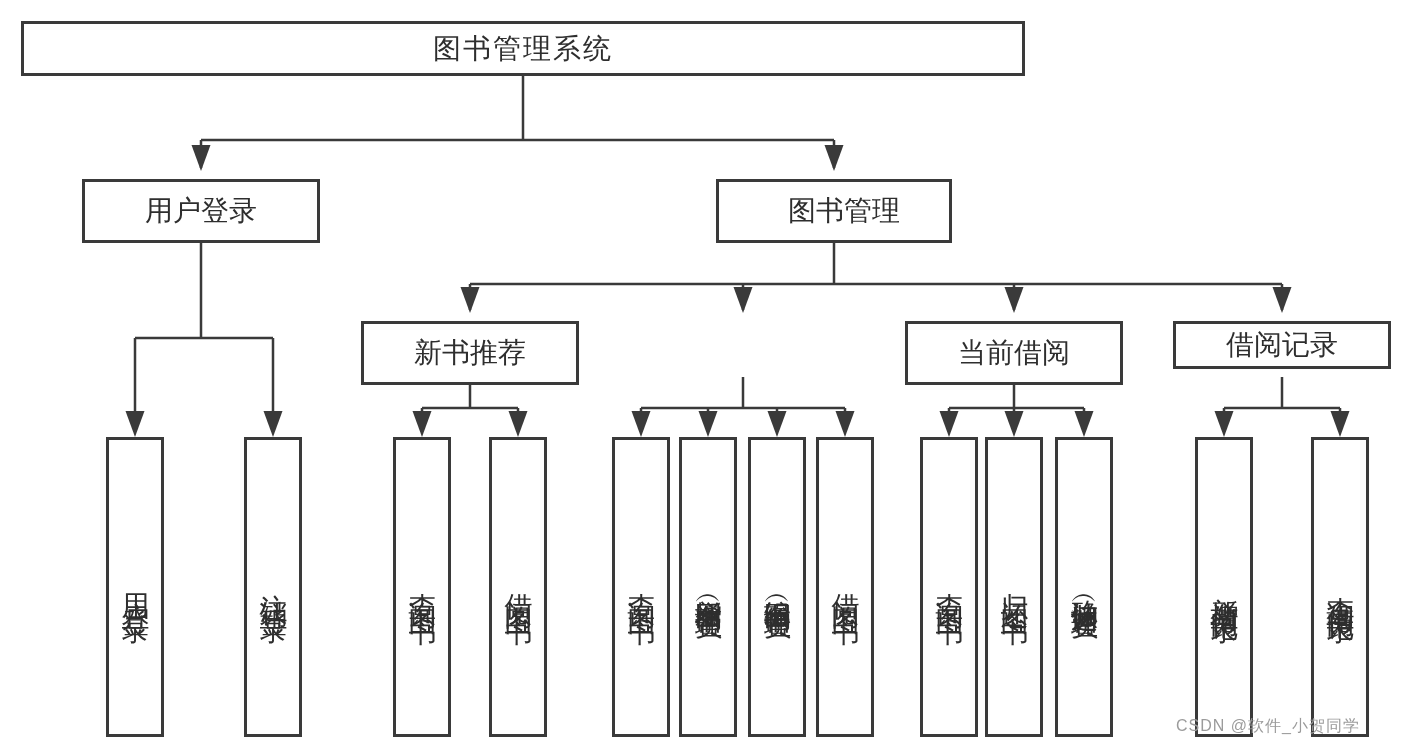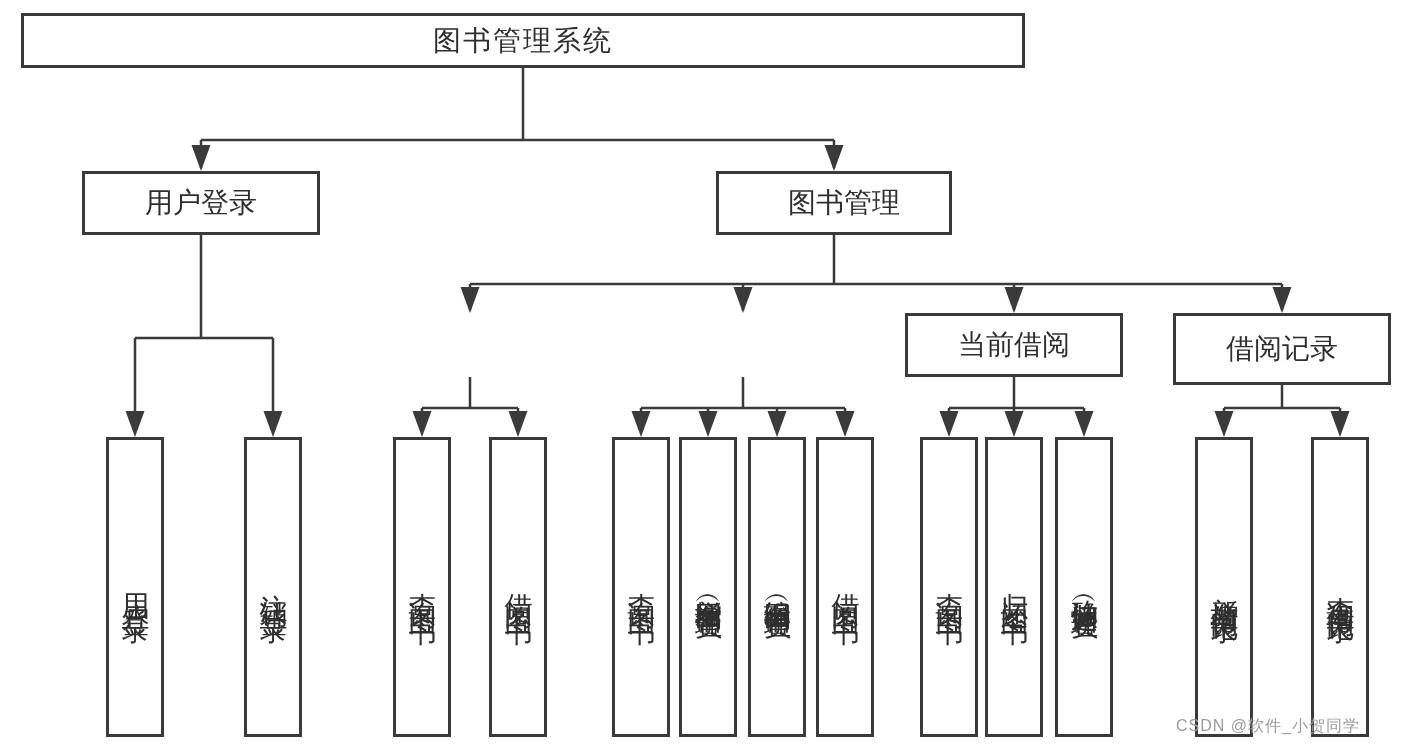--- a/index.html
+++ b/index.html
@@ -17,20 +17,21 @@
     position: absolute;
     box-sizing: border-box;
     border: 3px solid #3a3a3a;
     background: #ffffff;
     display: flex;
     align-items: center;
     justify-content: center;
     font-size: 28px;
     color: #2e2e2e;
     white-space: nowrap;
+    margin-top: 8px;
   }
   .node.title { letter-spacing: 2px; }
   .leaf {
     position: absolute;
     box-sizing: border-box;
     border: 3px solid #3a3a3a;
     background: #ffffff;
     display: flex;
     align-items: center;
     justify-content: center;
@@ -105,22 +106,23 @@
       <polygon points="1214.5,411 1233.5,411 1224,437"></polygon>
       <polygon points="1330.5,411 1349.5,411 1340,437"></polygon>
     </g>
   </svg>
 
   <div class="node title" style="left:21px; top:13px; width:1004px; height:55px;">图书管理系统</div>
 
   <div class="node" style="left:82px; top:171px; width:238px; height:64px;">用户登录</div>
   <div class="node" style="left:716px; top:171px; width:236px; height:64px;padding-left:20px;">图书管理</div>
 
+  <div class="node" style="left:361px; top:313px; width:218px; height:64px;">新书推荐</div>
   <div class="node" style="left:905px; top:313px; width:218px; height:64px;">当前借阅</div>
-  <div class="node" style="left:1173px; top:313px; width:218px; height:72px;">借阅记录</div>
+  <div class="node" style="left:1173px; top:313px; width:218px; height:48px;">借阅记录</div>
 
   <div class="leaf" style="left:106px;">
     <span>用户登录</span>
   </div>
   <div class="leaf" style="left:244px;">
     <span>注销登录</span>
   </div>
 
   <div class="leaf" style="left:393px;">
     <span>查询图书</span>

